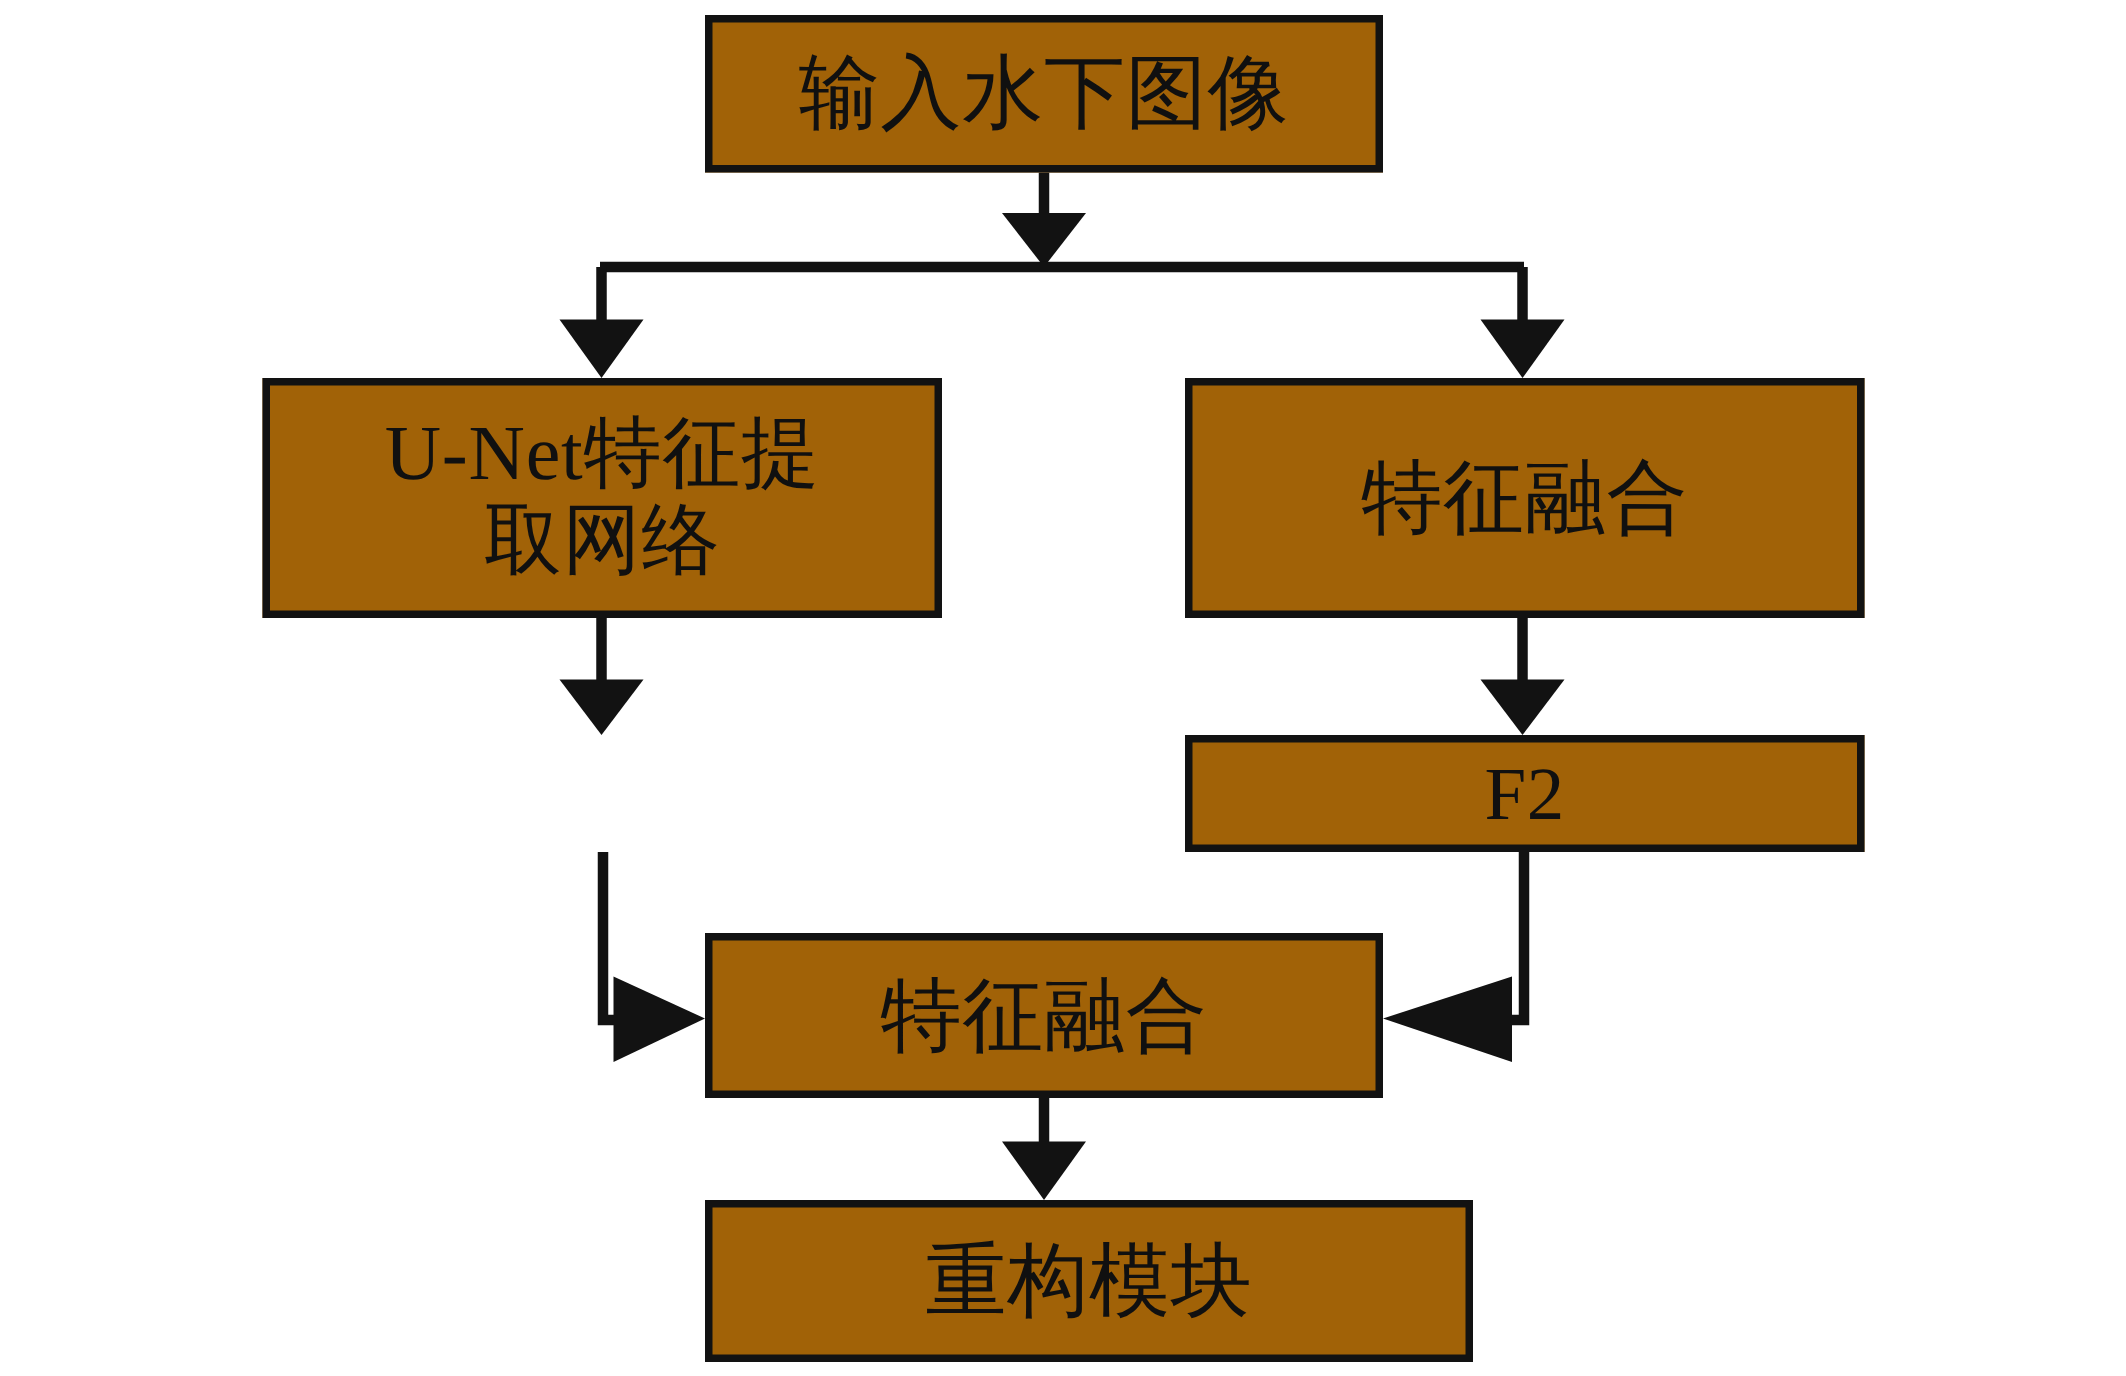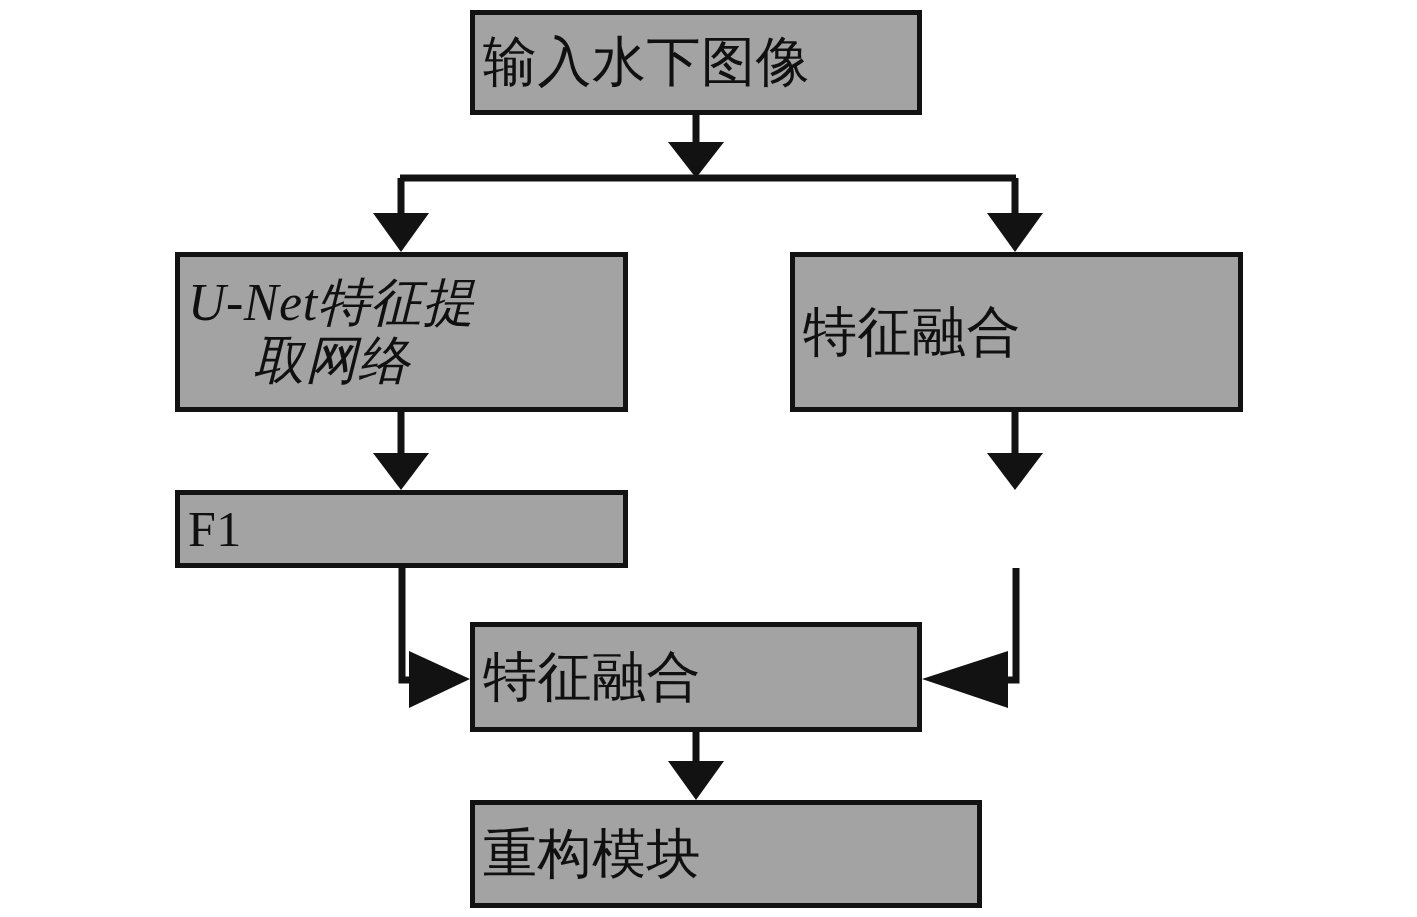--- a/index.html
+++ b/index.html
@@ -19,35 +19,36 @@
     position: absolute;
     top: 0;
     left: 0;
     width: 1417px;
     height: 917px;
   }
   .node-box {
     position: absolute;
     box-sizing: border-box;
     border: 5px solid #121212;
-    background: #a3a3a3;
+    background: #a16207;
     display: flex;
     align-items: center;
+    justify-content: center;
     text-align: center;
   }
   .node-label {
     font-family: "Liberation Serif", "DejaVu Serif", serif;
     color: #101010;
     line-height: 1.12;
     letter-spacing: 0.5px;
     white-space: pre-line;
     padding: 0 8px;
   }
   .size-lg { font-size: 54px; }
-  .size-md { font-size: 52px; font-style: italic; }
+  .size-md { font-size: 52px; }
   .size-sm { font-size: 50px; }
 
   
   #box-input      { left: 470px; top: 10px;  width: 452px; height: 105px; }
   #box-unet       { left: 175px; top: 252px; width: 453px; height: 160px; }
   #box-colorcast  { left: 790px; top: 252px; width: 453px; height: 160px; }
   #box-f1         { left: 175px; top: 490px; width: 453px; height: 78px;  }
   #box-f2         { left: 790px; top: 490px; width: 453px; height: 78px;  }
   #box-fusion     { left: 470px; top: 622px; width: 452px; height: 110px; }
   #box-reconstruct{ left: 470px; top: 800px; width: 512px; height: 108px; }
@@ -110,24 +111,24 @@
 
   <div class="node-box" id="box-unet">
     <span class="node-label size-md">U-Net特征提
 取网络</span>
   </div>
 
   <div class="node-box" id="box-colorcast">
     <span class="node-label size-lg">特征融合</span>
   </div>
 
-  <div class="node-box" id="box-f1">
-    <span class="node-label size-sm">F1</span>
+
+  <div class="node-box" id="box-f2">
+    <span class="node-label size-sm">F2</span>
   </div>
-
 
   <div class="node-box" id="box-fusion">
     <span class="node-label size-lg">特征融合</span>
   </div>
 
   <div class="node-box" id="box-reconstruct">
     <span class="node-label size-lg">重构模块</span>
   </div>
 
 </div>

